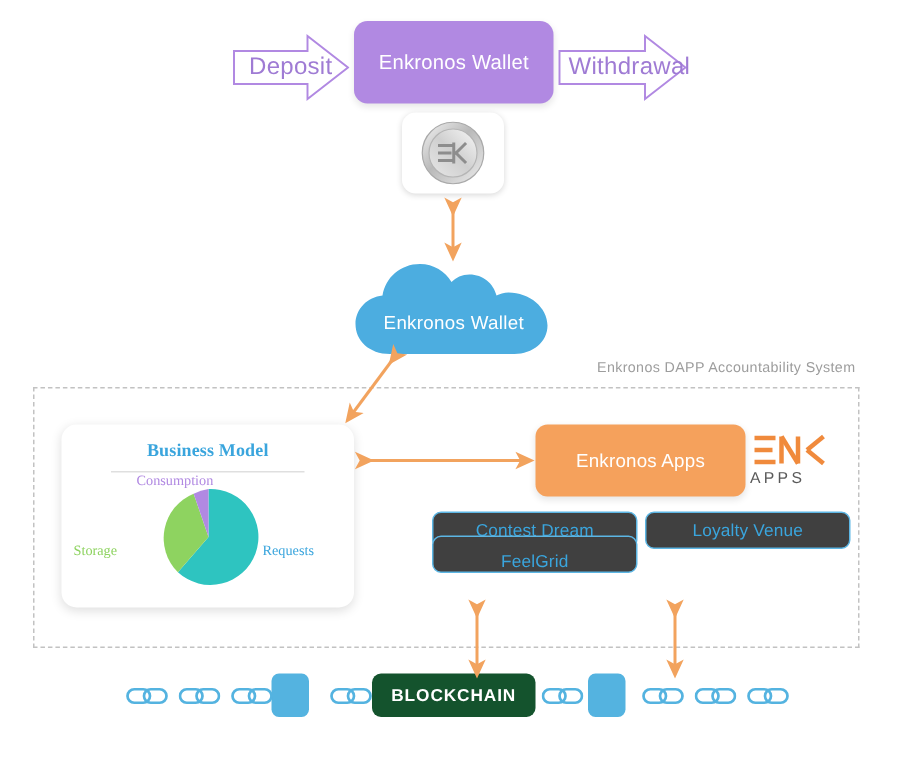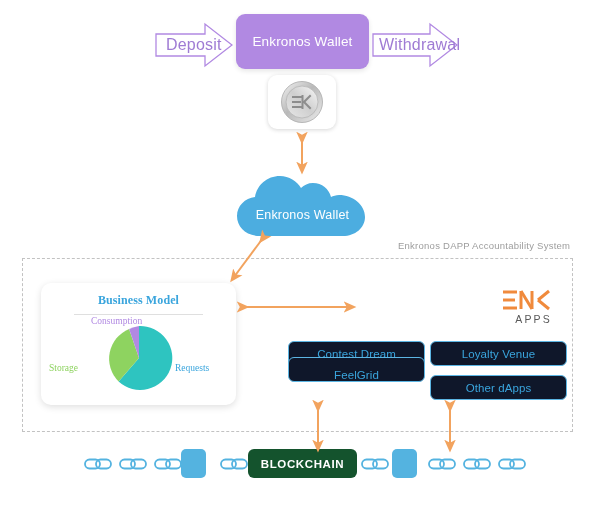--- a/index.html
+++ b/index.html
@@ -105,29 +105,29 @@
   
   #apps-box {
     left: 357px; top: 283px; width: 140px; height: 48px;
     background: #f5a15c; border-radius: 8px;
     display:flex; align-items:center; justify-content:center;
     box-shadow: 0 2px 5px rgba(0,0,0,.10);
   }
   #apps-box span { color:#ffffff; font-size:12.5px; letter-spacing:.15px; }
   #apps-logo { left: 500px; top: 288px; width: 52px; height: 42px; }
   #apps-logo .apps-word {
-    position:absolute; left:0; right:0; top:25px; text-align:right;
+    position:absolute; left:0; right:0; top:25px; text-align:left;
     font-size:10.5px; color:#595959; letter-spacing:2.2px;
   }
 
   
   .chip {
     position:absolute; height:25px;
     border:1.3px solid #5cb6e4; border-radius:6px;
-    background:#0f172a;
+    background:#404040;
     display:flex; align-items:center; justify-content:center;
     font-size:11.5px; color:#3aa5dd; letter-spacing:.1px;
     box-sizing:border-box;
   }
   #chip-0 { left:288px; top:341px; width:137px; }
   #chip-1 { left:430px; top:341px; width:137px; }
   #chip-2 { left:288px; top:357px; width:137px;align-items:flex-end; }
   #chip-3 { left:430px; top:375px; width:137px; }
 
   
@@ -234,20 +234,23 @@
 
         <path d="M35,35 L25.1,6.1 A32,32 0 0,1 35,3 Z" fill="#b189e2"></path>
       </svg>
     </div>
 
     <span class="pie-label" id="lbl-consumption">Consumption</span>
     <span class="pie-label" id="lbl-storage">Storage</span>
     <span class="pie-label" id="lbl-requests">Requests</span>
   </div>
 
+  <div class="abs" id="apps-box">
+    <span>Enkronos Apps</span>
+  </div>
 
   <div class="abs" id="apps-logo">
     <svg width="52" height="26" viewBox="0 0 52 26">
       <g stroke="#f08a3c" stroke-width="3" fill="none" stroke-linecap="butt">
         <line x1="3" y1="4" x2="17" y2="4"></line>
         <line x1="3" y1="12" x2="15" y2="12"></line>
         <line x1="3" y1="20" x2="17" y2="20"></line>
         <line x1="21" y1="3" x2="21" y2="21"></line>
         <line x1="21" y1="3" x2="32" y2="21"></line>
         <line x1="32" y1="3" x2="32" y2="21"></line>
@@ -260,23 +263,20 @@
 
   <div class="chip" id="chip-0">
     <span>Contest Dream</span>
   </div>
   <div class="chip" id="chip-1">
     <span>Loyalty Venue</span>
   </div>
   <div class="chip" id="chip-2">
     <span>FeelGrid</span>
   </div>
-  <div class="chip" id="chip-3">
-    <span>Other dApps</span>
-  </div>
 
   <div class="abs bc-square" id="sq-left"></div>
   <div class="abs bc-square" id="sq-right"></div>
   <div class="abs" id="blockchain-box">
     <span>BLOCKCHAIN</span>
   </div>
 
   <svg class="abs chain" id="chain-0" viewBox="0 0 28 14">
     <g fill="none" stroke="#54b3e0" stroke-width="1.8">
       <rect x="1" y="2.5" width="15" height="9" rx="4.5"></rect>

